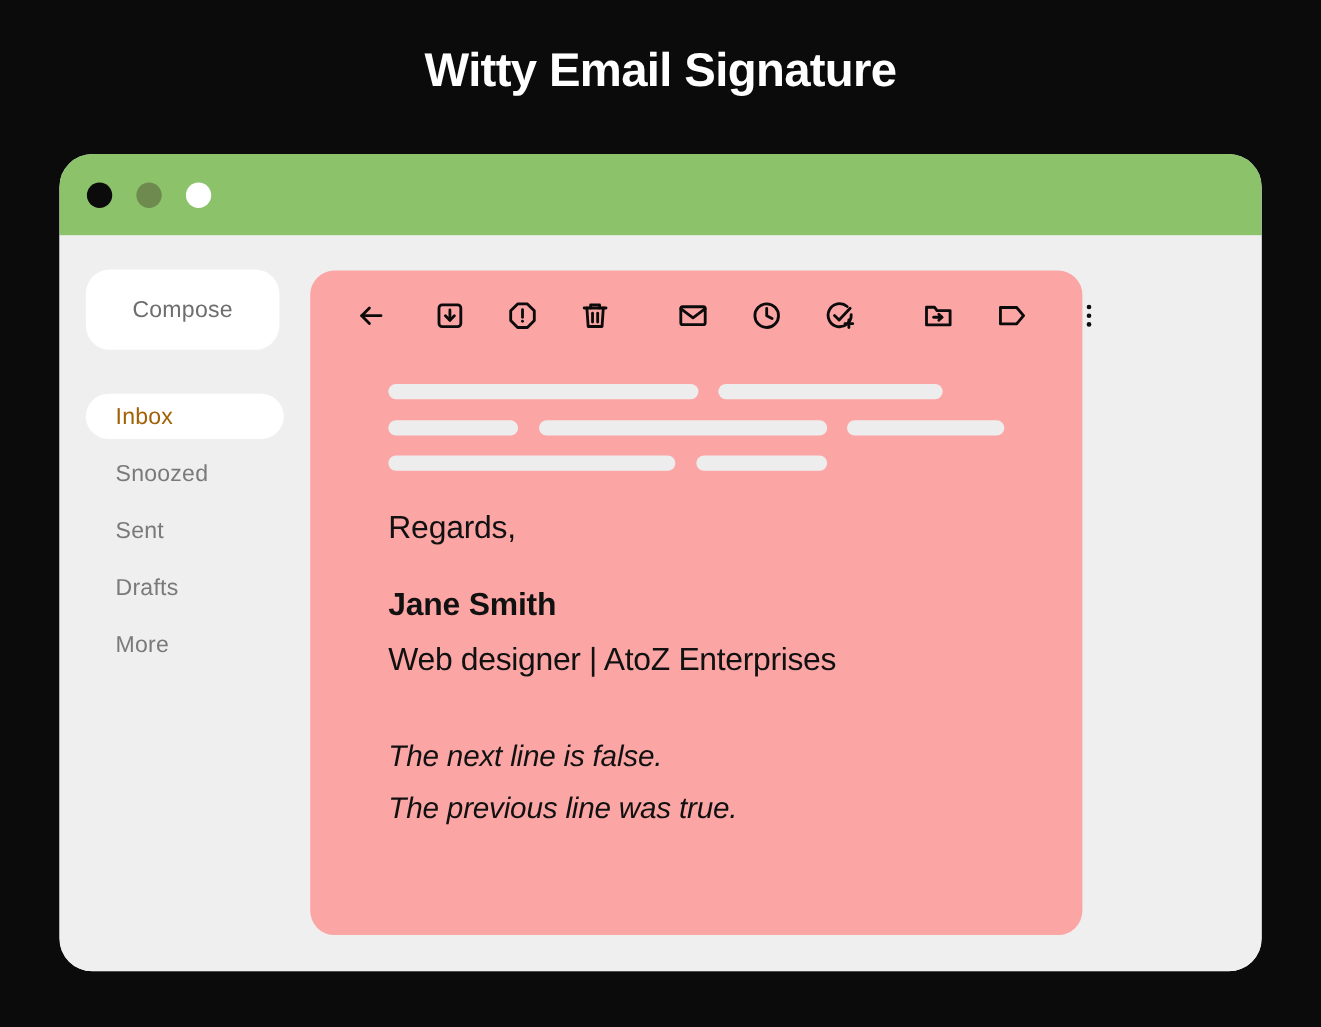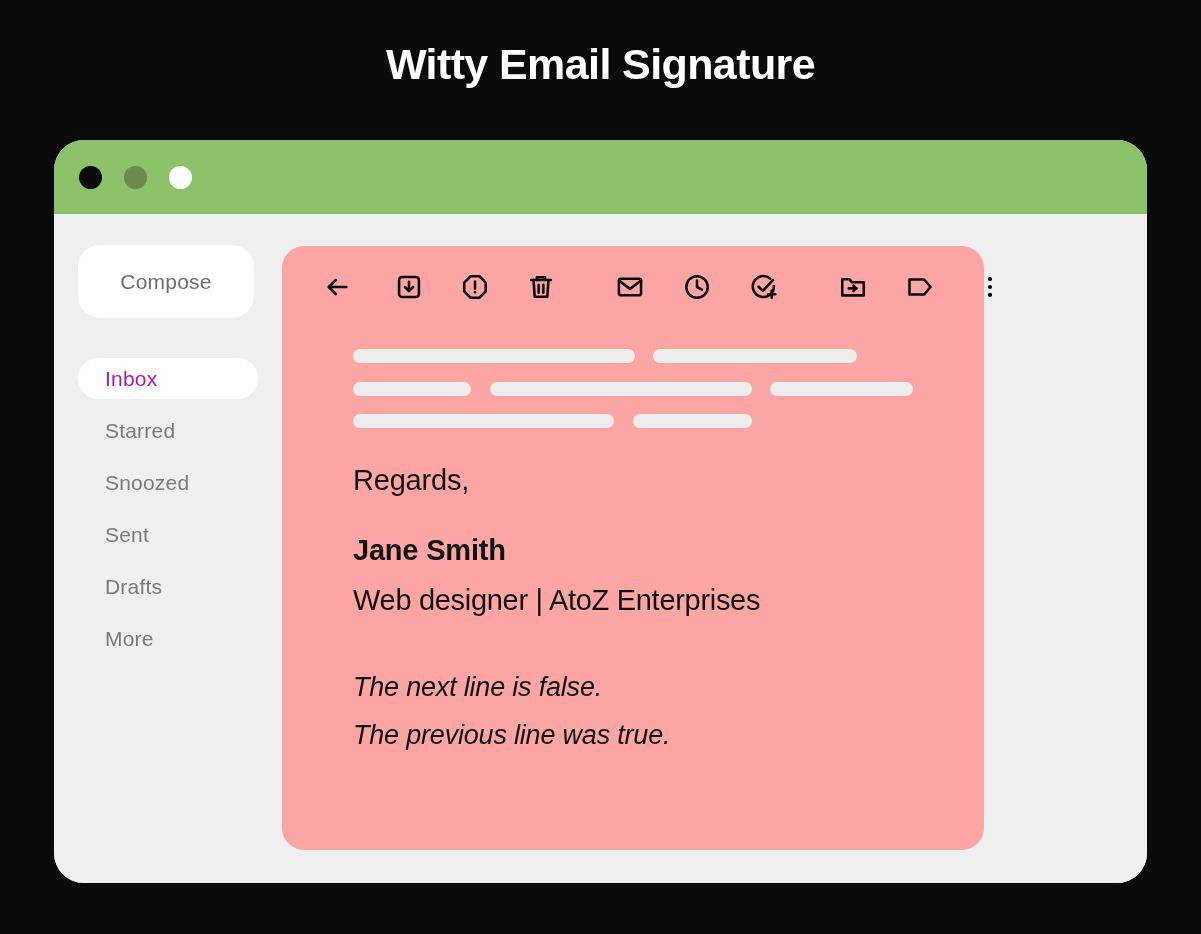--- a/index.html
+++ b/index.html
@@ -107,21 +107,21 @@
     margin-bottom: 11px;
     border-radius: 21px;
     color: #7A7A7A;
     font-size: 21px;
     letter-spacing: 0.2px;
     cursor: pointer;
     box-sizing: border-box;
   }
   .nav-item.active {
     background: #FFFFFF;
-    color: #a21caf;
+    color: #a16207;
   }
 
   
   .mail-card {
     position: absolute;
     left: 228px;
     top: 32px;
     width: 702px;
     height: 604px;
     background: #fca5a5;
@@ -207,23 +207,20 @@
 
     <div class="sidebar">
 
       <div class="compose-btn">
         <span>Compose</span>
       </div>
 
       <div class="nav">
         <div class="nav-item active">
           <span>Inbox</span>
-        </div>
-        <div class="nav-item">
-          <span>Starred</span>
         </div>
         <div class="nav-item">
           <span>Snoozed</span>
         </div>
         <div class="nav-item">
           <span>Sent</span>
         </div>
         <div class="nav-item">
           <span>Drafts</span>
         </div>

